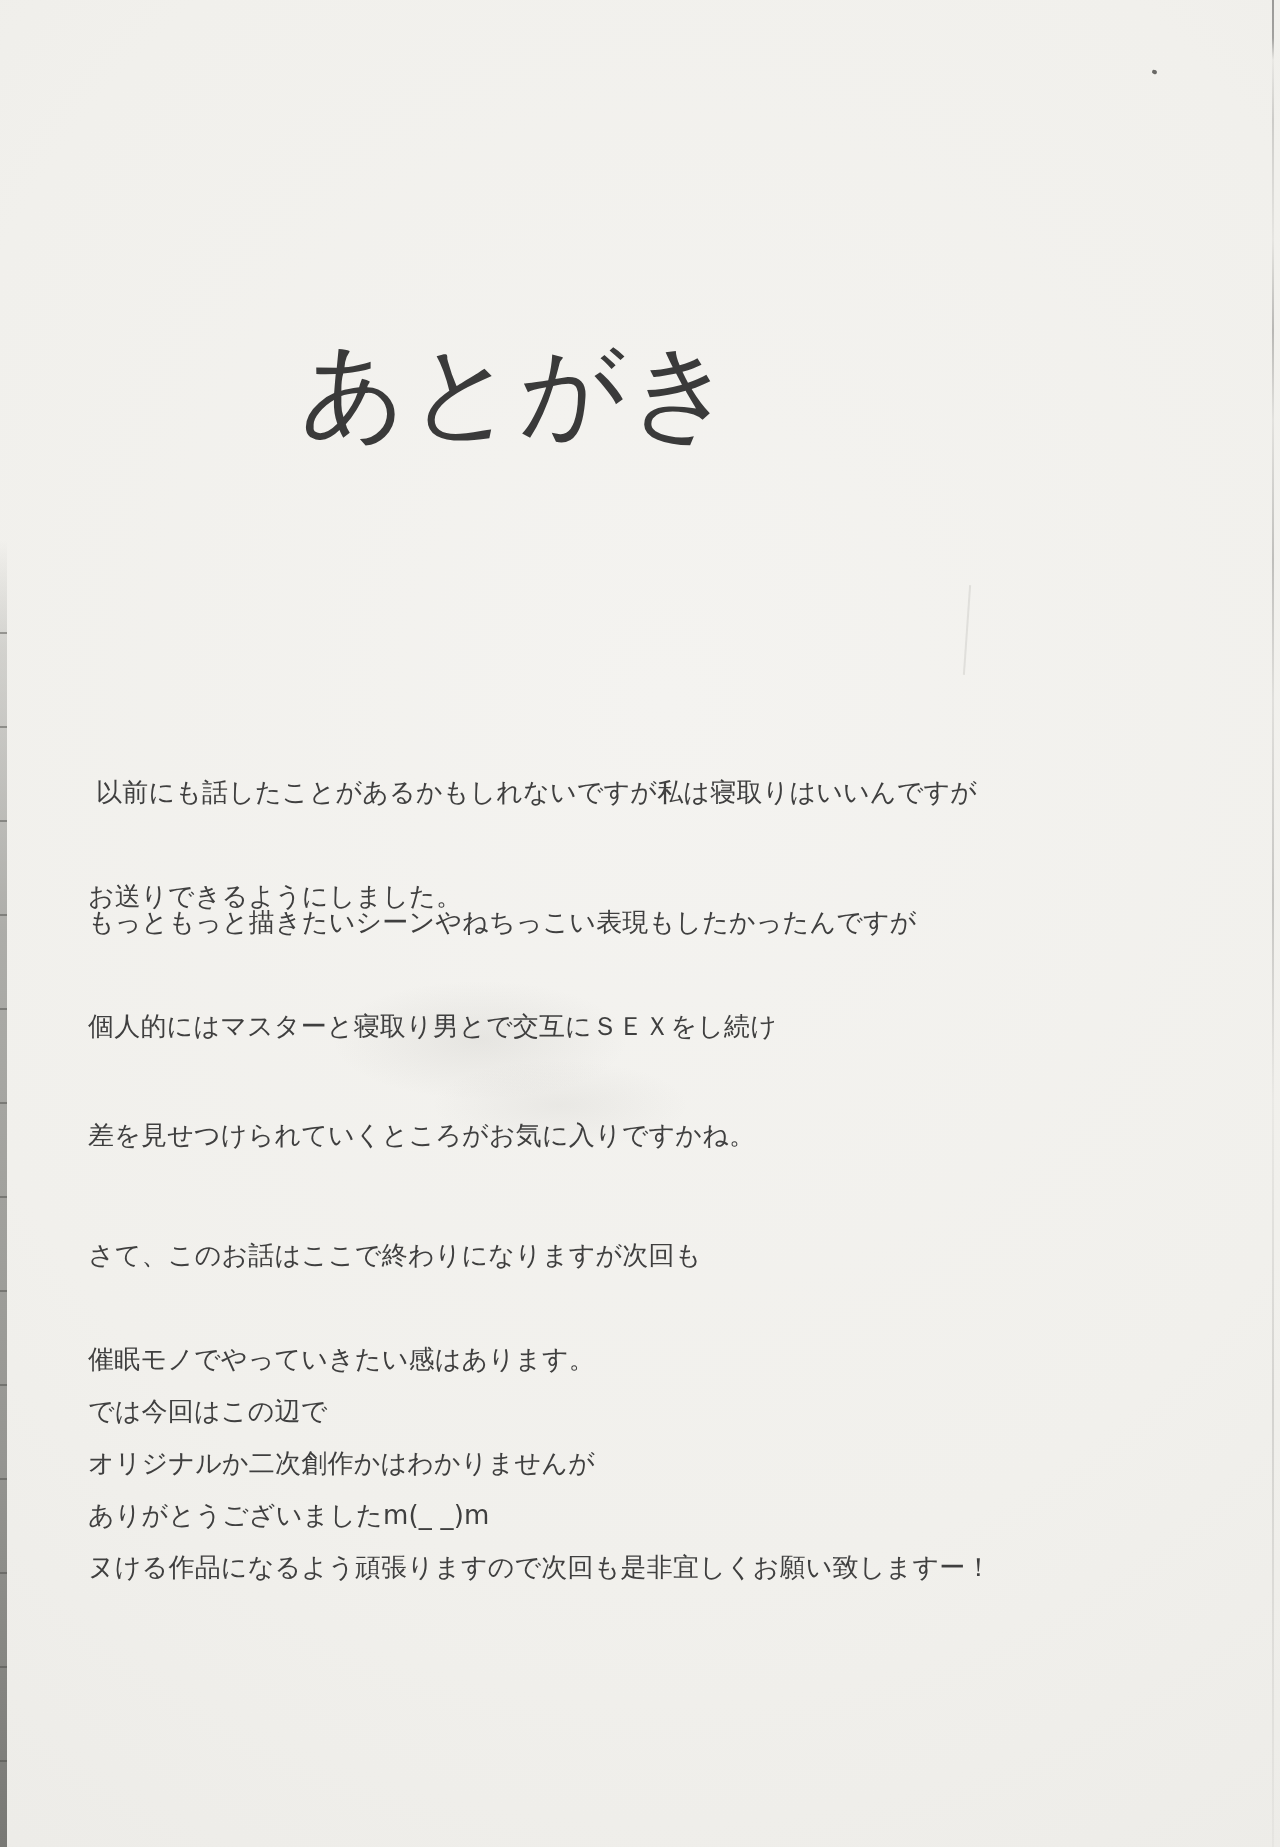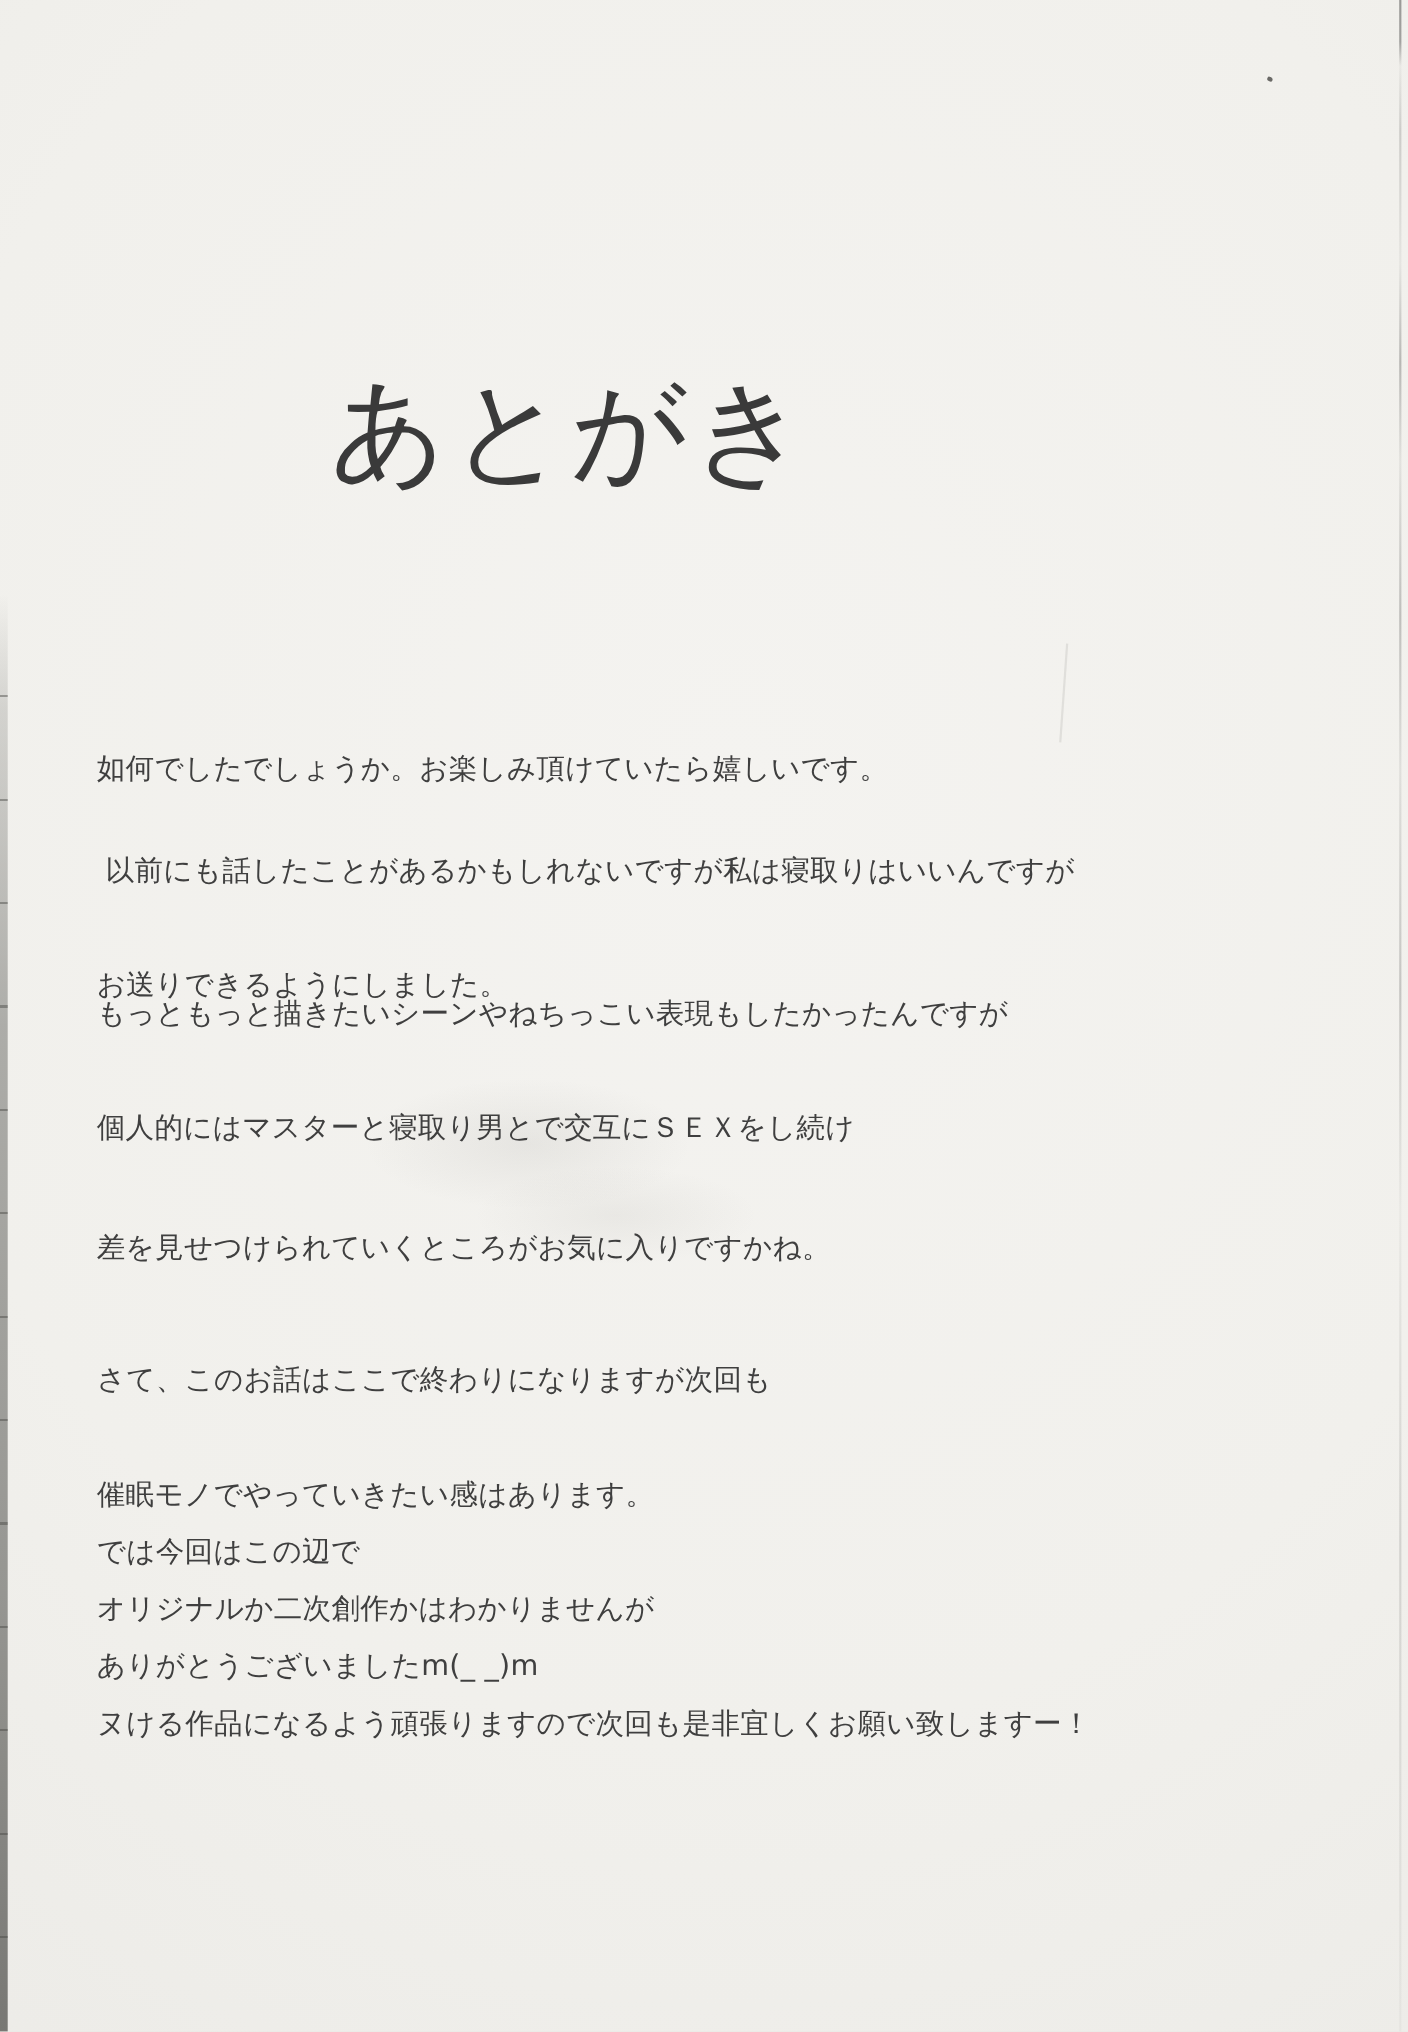--- a/index.html
+++ b/index.html
@@ -122,21 +122,20 @@
   <div class="scan-edge-left"></div>
   <div class="scan-edge-right"></div>
   <div class="dust-speck"></div>
   <div class="crease"></div>
   <div class="smudge-a"></div>
   <div class="smudge-b"></div>
 
   <h1 class="title">あとがき</h1>
 
   <div class="para p1">
-    <div class="line">如何でしたでしょうか。お楽しみ頂けていたら嬉しいです。</div>
   </div>
 
   <div class="para p2">
     <div class="line">以前にも話したことがあるかもしれないですが私は寝取りはいいんですが</div>
     <div class="line">お送りできるようにしました。</div>
   </div>
 
   <div class="para p3">
     <div class="line">もっともっと描きたいシーンやねちっこい表現もしたかったんですが</div>
     <div class="line">個人的にはマスターと寝取り男とで交互にＳＥＸをし続け</div>

